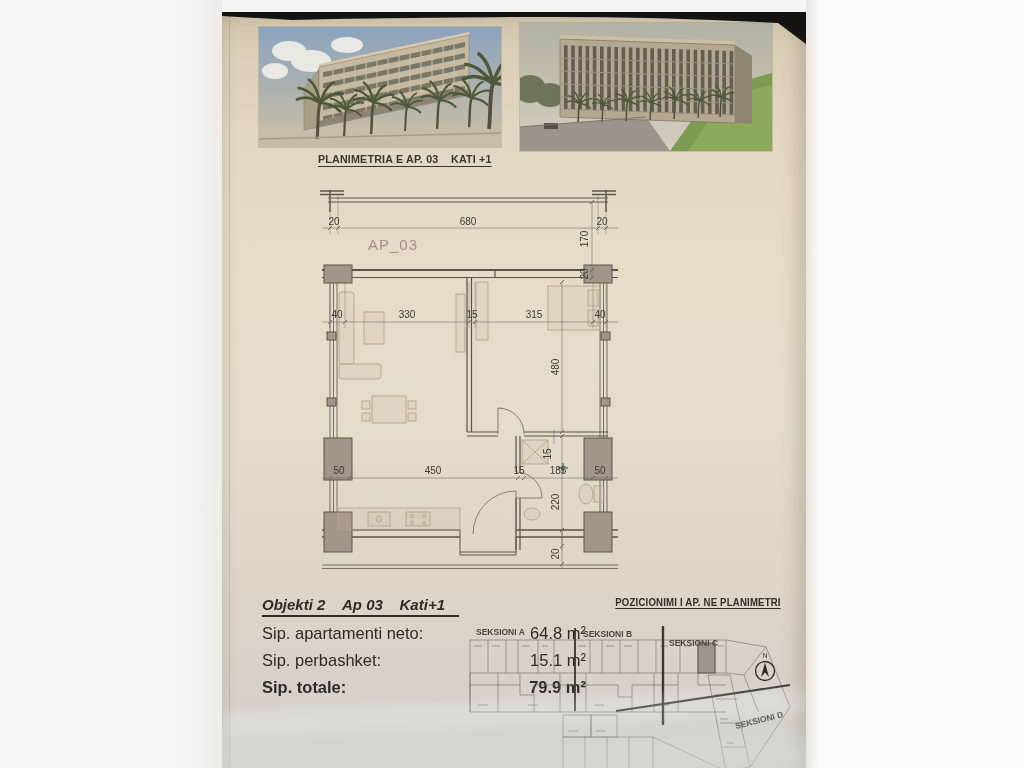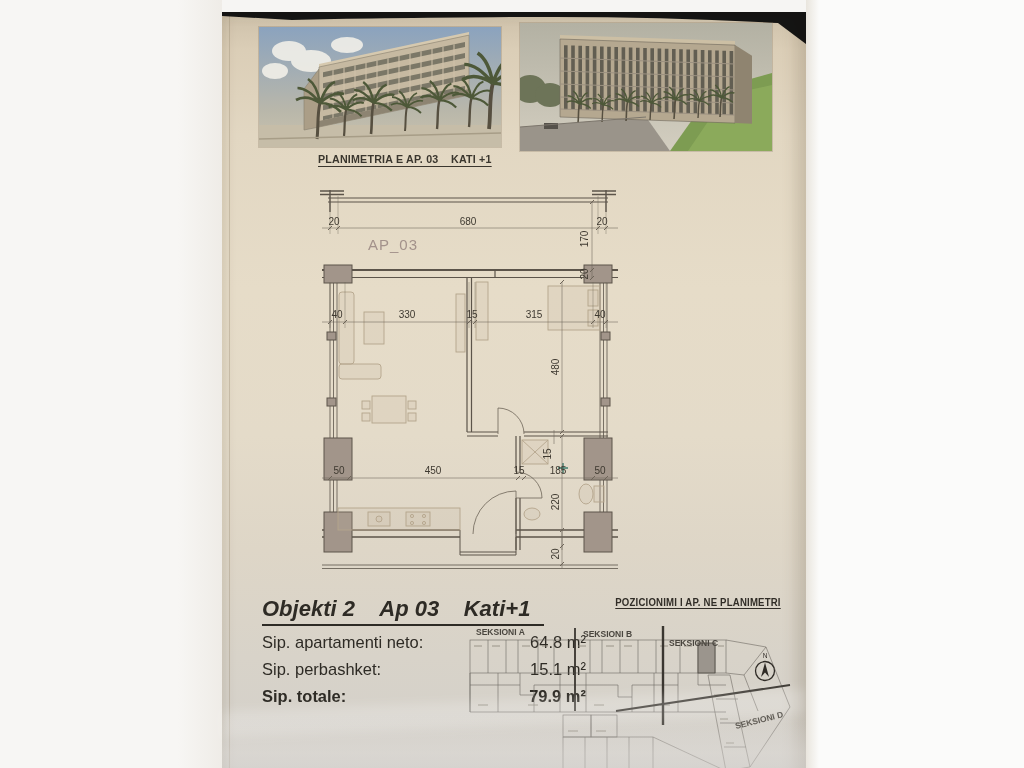--- a/index.html
+++ b/index.html
@@ -22,21 +22,21 @@
   .render-left{left:36px;top:14px;width:242px;height:120px;}
   .render-right{left:297px;top:10px;width:252px;height:128px;}
   .plan-title{position:absolute;left:96px;top:141px;font-size:11.5px;font-weight:bold;color:#3a362e;
               letter-spacing:.2px;transform:scaleX(.93);transform-origin:left top;
               text-decoration:underline;text-underline-offset:3px;white-space:pre;}
   .plan-svg{position:absolute;left:88px;top:170px;}
   .watermark{position:absolute;left:148px;top:318px;width:396px;height:132px;pointer-events:none;opacity:.62;}
   .wm-text{position:absolute;left:18px;top:66px;width:360px;font-size:43px;font-weight:bold;
            color:rgba(233,221,150,.85);letter-spacing:1px;transform:scaleX(.92);transform-origin:left top;white-space:nowrap;}
   .details{position:absolute;left:40px;top:584px;width:334px;color:#2e2b25;}
-  .details-heading{font-style:italic;font-weight:bold;font-size:22px;display:inline-block;
+  .details-heading{font-style:italic;font-weight:bold;font-size:15px;display:inline-block;
            border-bottom:2px solid #2e2b25;padding-bottom:2px;padding-right:14px;white-space:pre;}
   .detail-row{display:flex;justify-content:space-between;margin-top:7px;font-size:17px;
            transform:scaleX(.97);transform-origin:left top;}
   .detail-row .val{text-align:right;}
   .detail-row.bold{font-weight:bold;}
   .posmap-heading{position:absolute;left:378px;top:585px;width:196px;text-align:center;
            font-size:10px;font-weight:bold;color:#312d27;letter-spacing:.2px;
            text-decoration:underline;text-underline-offset:2px;transform:scaleX(.96);}
   .miniplan{position:absolute;left:246px;top:603px;}
   .cutoff{position:absolute;left:44px;top:757px;height:11px;width:120px;overflow:hidden;

